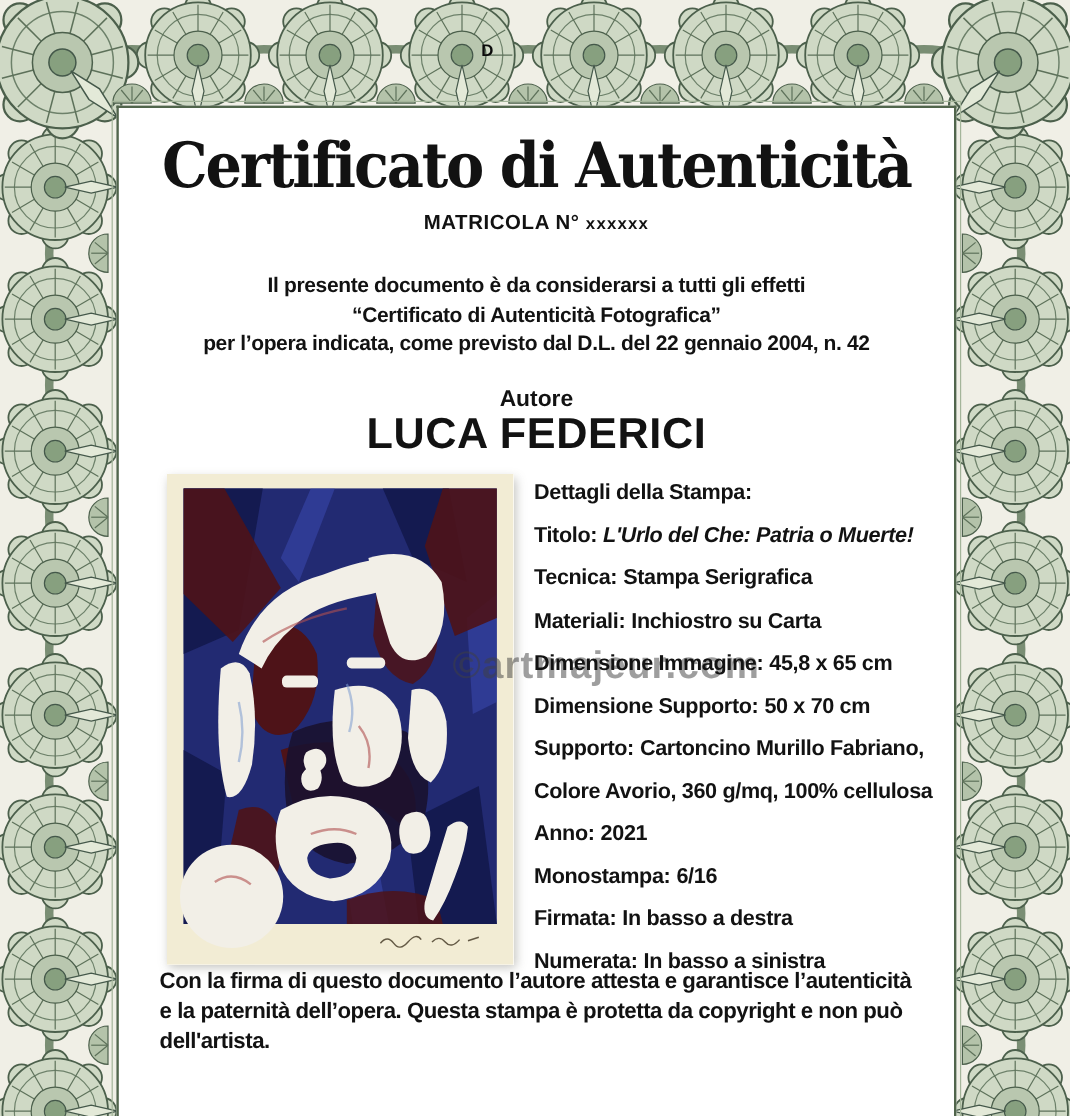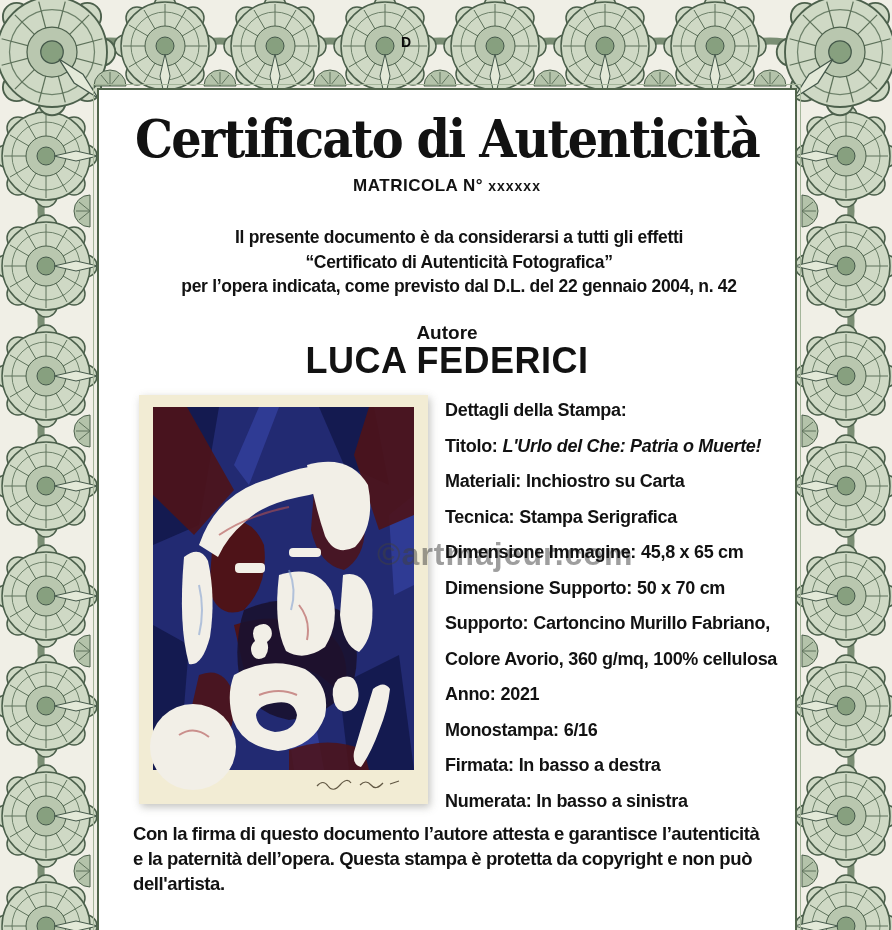--- a/index.html
+++ b/index.html
@@ -25,21 +25,21 @@
   
   .abs{position:absolute;}
   .center{width:100%;text-align:center;}
   .title{
     top:18px;font-family:"DejaVu Serif", serif;font-weight:700;
     font-size:52px;letter-spacing:-2px;white-space:nowrap;
     transform:scaleX(.92);transform-origin:center;
   }
   .matricola{top:86px;font-size:17px;font-weight:700;letter-spacing:.5px;}
   .matricola .mat-value{font-size:14px;font-weight:700;letter-spacing:1px;}
-  .intro{top:135px;font-size:17.5px;font-weight:700;letter-spacing:-.3px;line-height:24.5px;padding-left:12px;}
+  .intro{top:135px;font-size:17.5px;font-weight:700;letter-spacing:-.3px;line-height:24.5px;}
   .intro .quoted{font-weight:800;}
   .author-label{top:216px;font-size:19px;font-weight:700;margin-top:16px;}
   .author-name{top:250px;font-size:36px;font-weight:700;letter-spacing:.5px;}
   
   .artwork{
     position:absolute;left:40px;top:305px;width:289px;height:409px;
     box-shadow:2px 3px 8px rgba(120,120,110,.45);
   }
   
   .watermark{
@@ -50,21 +50,21 @@
   
   .details{
     position:absolute;left:346px;top:303px;width:352px;z-index:4;
     font-size:18px;font-weight:700;letter-spacing:-.3px;line-height:35.5px;
     white-space:nowrap;
   }
   .dlabel:not(:empty){margin-right:5px;}
   .val-italic{font-style:italic;font-weight:800;}
   
   .footer{
-    position:absolute;left:34px;top:731px;width:660px;z-index:4;
+    position:absolute;left:34px;top:714px;width:660px;z-index:4;
     font-size:18.5px;font-weight:700;letter-spacing:-.4px;line-height:25px;
   }
 </style>
 </head>
 <body>
 
 <svg class="border-svg" width="892" height="930" viewBox="0 0 892 930" aria-hidden="true">
   <defs>
     <g id="medal">
       <g fill="#cfd9c5" stroke="#4c604c" stroke-width="1.5">
@@ -256,24 +256,24 @@
   </svg>
 
   <div class="watermark">©artmajeur.com</div>
 
   <div class="details">
     <div>Dettagli della Stampa:</div>
     <div>
       <span class="dlabel">Titolo:</span><span class="val-italic">L'Urlo del Che: Patria o Muerte!</span>
     </div>
     <div>
+      <span class="dlabel">Tecnica:</span><span>Stampa Serigrafica</span>
+    </div>
+    <div>
       <span class="dlabel">Materiali:</span><span>Inchiostro su Carta</span>
-    </div>
-    <div>
-      <span class="dlabel">Tecnica:</span><span>Stampa Serigrafica</span>
     </div>
     <div>
       <span class="dlabel">Dimensione Immagine:</span><span>45,8 x 65 cm</span>
     </div>
     <div>
       <span class="dlabel">Dimensione Supporto:</span><span>50 x 70 cm</span>
     </div>
     <div>
       <span class="dlabel">Supporto:</span><span>Cartoncino Murillo Fabriano,</span>
     </div>

